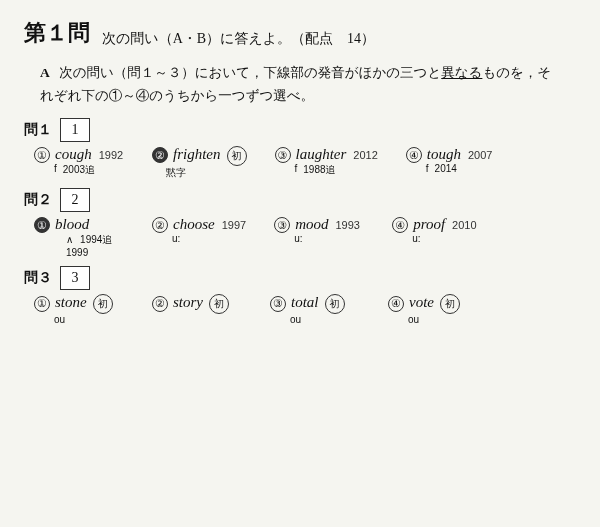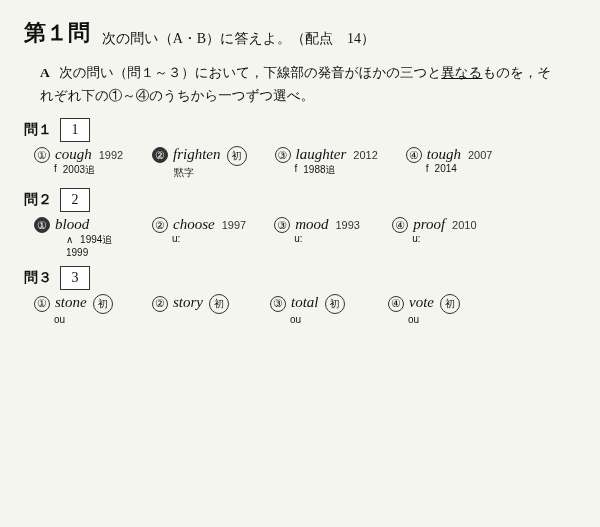--- a/index.html
+++ b/index.html
@@ -152,21 +152,21 @@
           <span>2003追</span>
         </div>
       </div>
 
       <div class="option-item">
         <div class="option-main">
           <span class="circle-num filled">②</span>
           <span class="option-word">frighten</span>
           <span class="hatsune-badge">初</span>
         </div>
-        <div style="margin-left:16px; font-size:10px; font-family:sans-serif;padding-left:6px;">
+        <div style="margin-left:8px; font-size:10px; font-family:sans-serif;padding-left:6px;">
           <span>黙字</span>
         </div>
       </div>
 
       <div class="option-item">
         <div class="option-main">
           <span class="circle-num">③</span>
           <span class="option-word">laughter</span>
           <span class="option-year">2012</span>
         </div>

